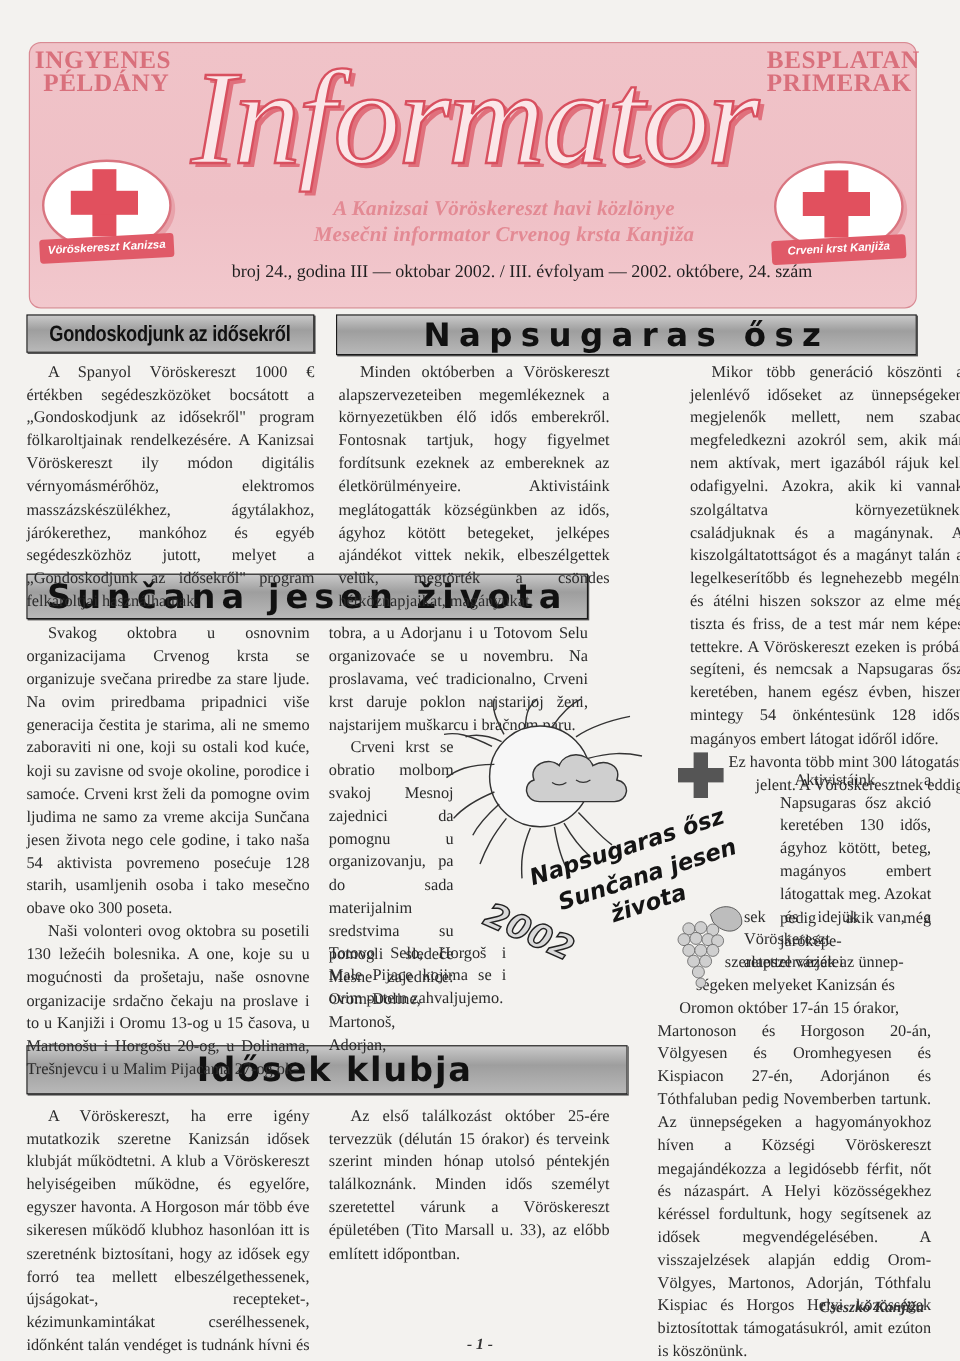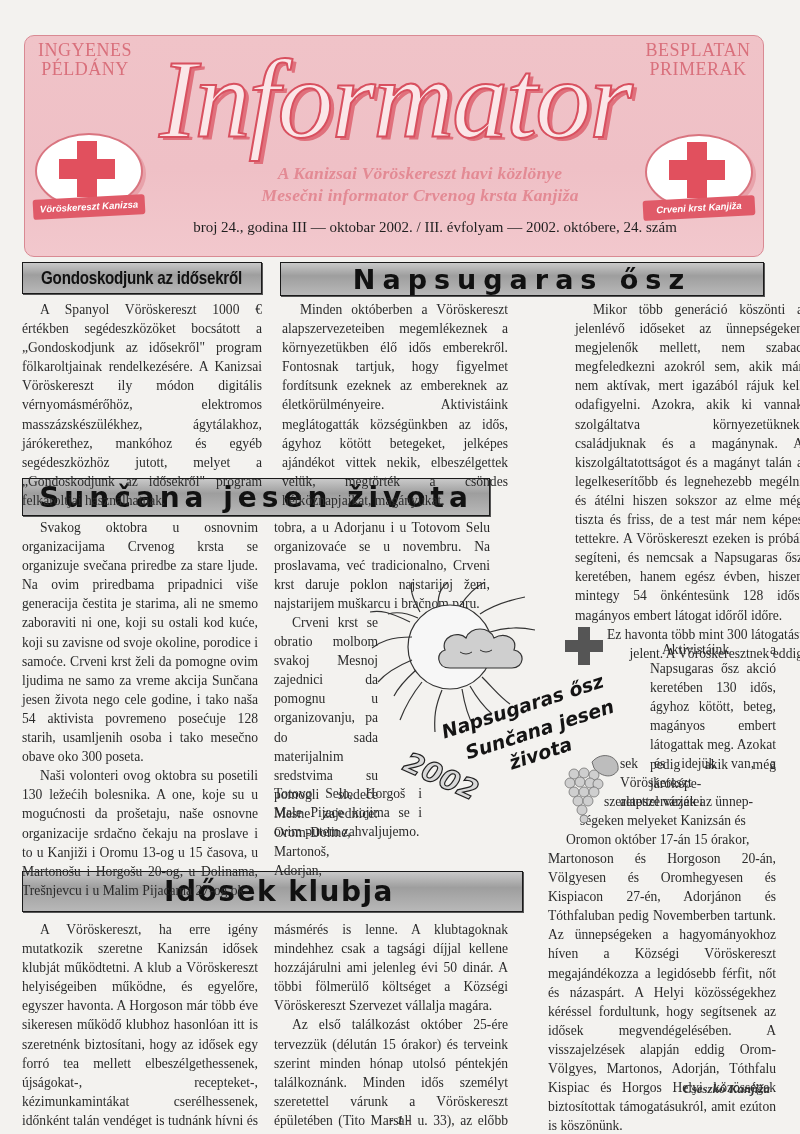--- a/index.html
+++ b/index.html
@@ -12,22 +12,22 @@
   .abs { position: absolute; }
 
   
   .masthead {
     left: 24px; top: 35px; width: 738px; height: 220px;
     background: linear-gradient(180deg, #f0c3c8 0%, #efc0c6 60%, #f2c8cd 100%);
     border: 1.5px solid #d98a93;
     border-radius: 10px;
   }
   .corner-text {
-    font-family: "Liberation Serif", serif; font-weight: normal;
-    color: #d9707c; font-size: 18px; line-height: 19px; text-align: center;
+    font-family: "Liberation Serif", serif; font-weight: bold;
+    color: #d9707c; font-size: 21px; line-height: 19px; text-align: right;
     letter-spacing: 0.5px;
   }
   .corner-left { left: 4px; top: 5px; width: 112px; }
   .corner-right { right: 6px; top: 5px; width: 118px; }
   .title {
     left: 130px; top: -2px; width: 480px; height: 130px;
     font-family: "Liberation Serif", serif; font-style: italic;
     font-size: 112px; line-height: 130px; text-align: center;
     color: #fbe6e8;
     -webkit-text-stroke: 2px #d8505f;
@@ -199,21 +199,20 @@
   <p style="text-indent:0">ségeken melyeket Kanizsán és</p>
 </div>
 <div class="abs col" style="left:566px;top:830px;width:210px;">
   <p style="text-indent:0">Oromon október 17-án 15 órakor,</p>
 </div>
 
 <div class="abs col col-a3">
   <p>A Vöröskereszt, ha erre igény mutatkozik szeretne Kanizsán idősek klubját működtetni. A klub a Vöröskereszt helyiségeiben működne, és egyelőre, egyszer havonta. A Horgoson már több éve sikeresen működő klubhoz hasonlóan itt is szeretnénk biztosítani, hogy az idősek egy forró tea mellett elbeszélgethessenek, újságokat-, recepteket-, kézimunkamintákat cserélhessenek, időnként talán vendéget is tudnánk hívni és minden alkalommal igény szerint vérnyo-</p>
 </div>
 <div class="abs col col-b3">
-  <p style="text-indent:0">másmérés is lenne. A klubtagoknak mindehhez csak a tagsági díjjal kellene hozzájárulni ami jelenleg évi 50 dinár. A többi fölmerülő költséget a Községi Vöröskereszt Szervezet vállalja magára.</p>
   <p>Az első találkozást október 25-ére tervezzük (délután 15 órakor) és terveink szerint minden hónap utolsó péntekjén találkoznánk. Minden idős személyt szeretettel várunk a Vöröskereszt épületében (Tito Marsall u. 33), az előbb említett időpontban.</p>
 </div>
 <div class="abs col" style="left:548px;top:849px;width:228px;">
   <p style="text-indent:0">Martonoson és Horgoson 20-án, Völgyesen és Oromhegyesen és Kispiacon 27-én, Adorjánon és Tóthfaluban pedig Novemberben tartunk. Az ünnepségeken a hagyományokhoz híven a Községi Vöröskereszt megajándékozza a legidósebb férfit, nőt és názaspárt. A Helyi közösségekhez kéréssel fordultunk, hogy segítsenek az idősek megvendégelésében. A visszajelzések alapján eddig Orom-Völgyes, Martonos, Adorján, Tóthfalu Kispiac és Horgos Helyi közösségek biztosítottak támogatásukról, amit ezúton is köszönünk.</p>
 </div>
 <div class="abs author">Cseszkó Kanjiža</div>
 
 <div class="abs illus">
   <svg width="290" height="230" viewBox="0 0 290 230">
     <g fill="none" stroke="#333" stroke-width="1.2">

